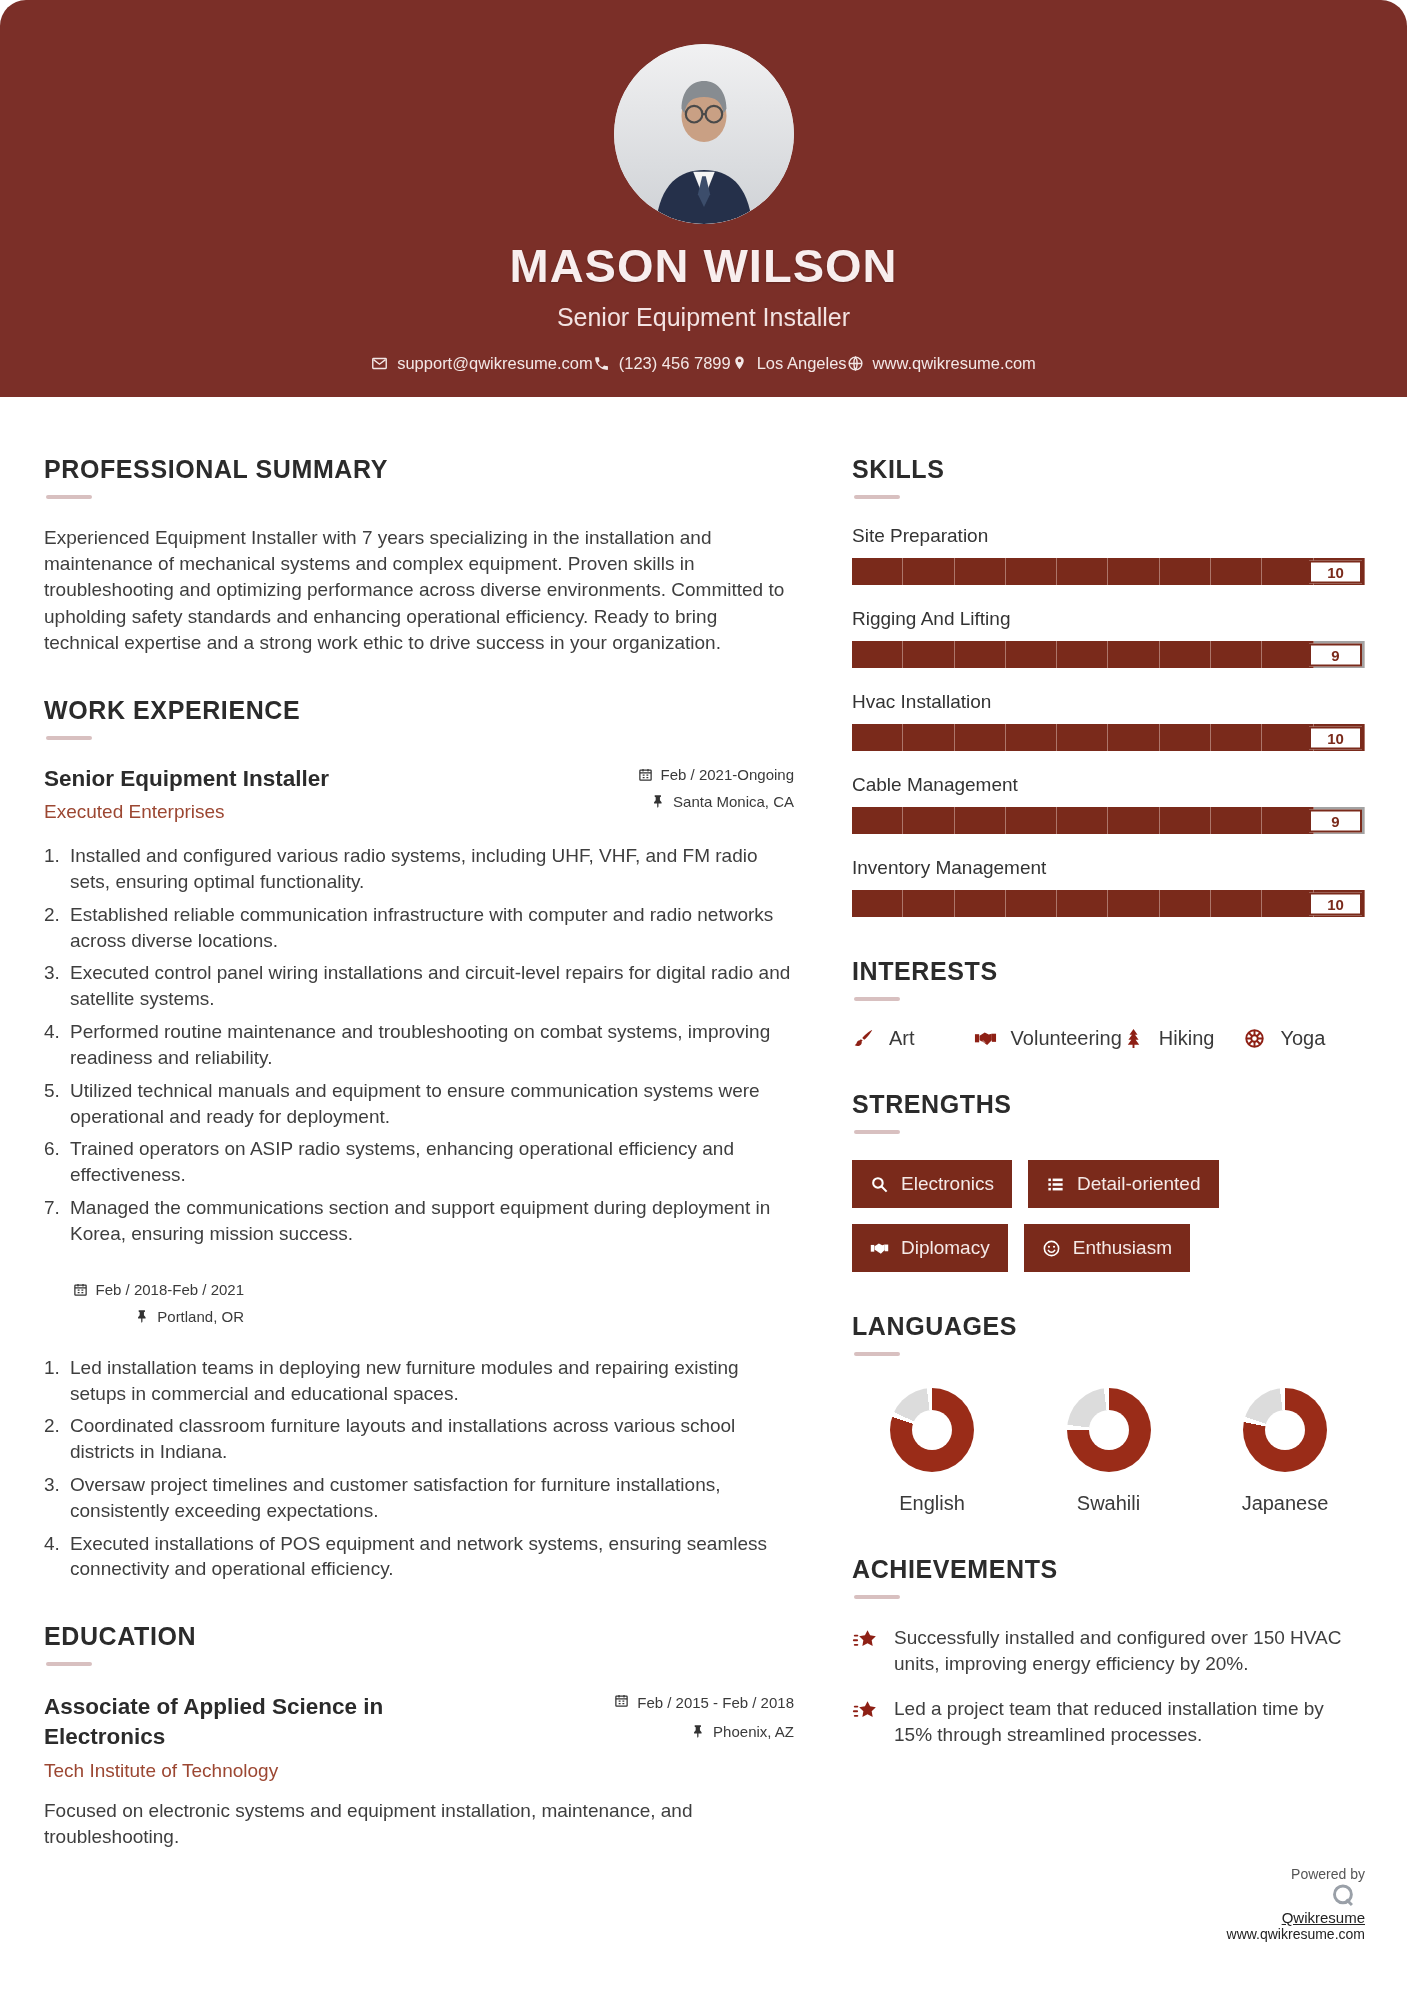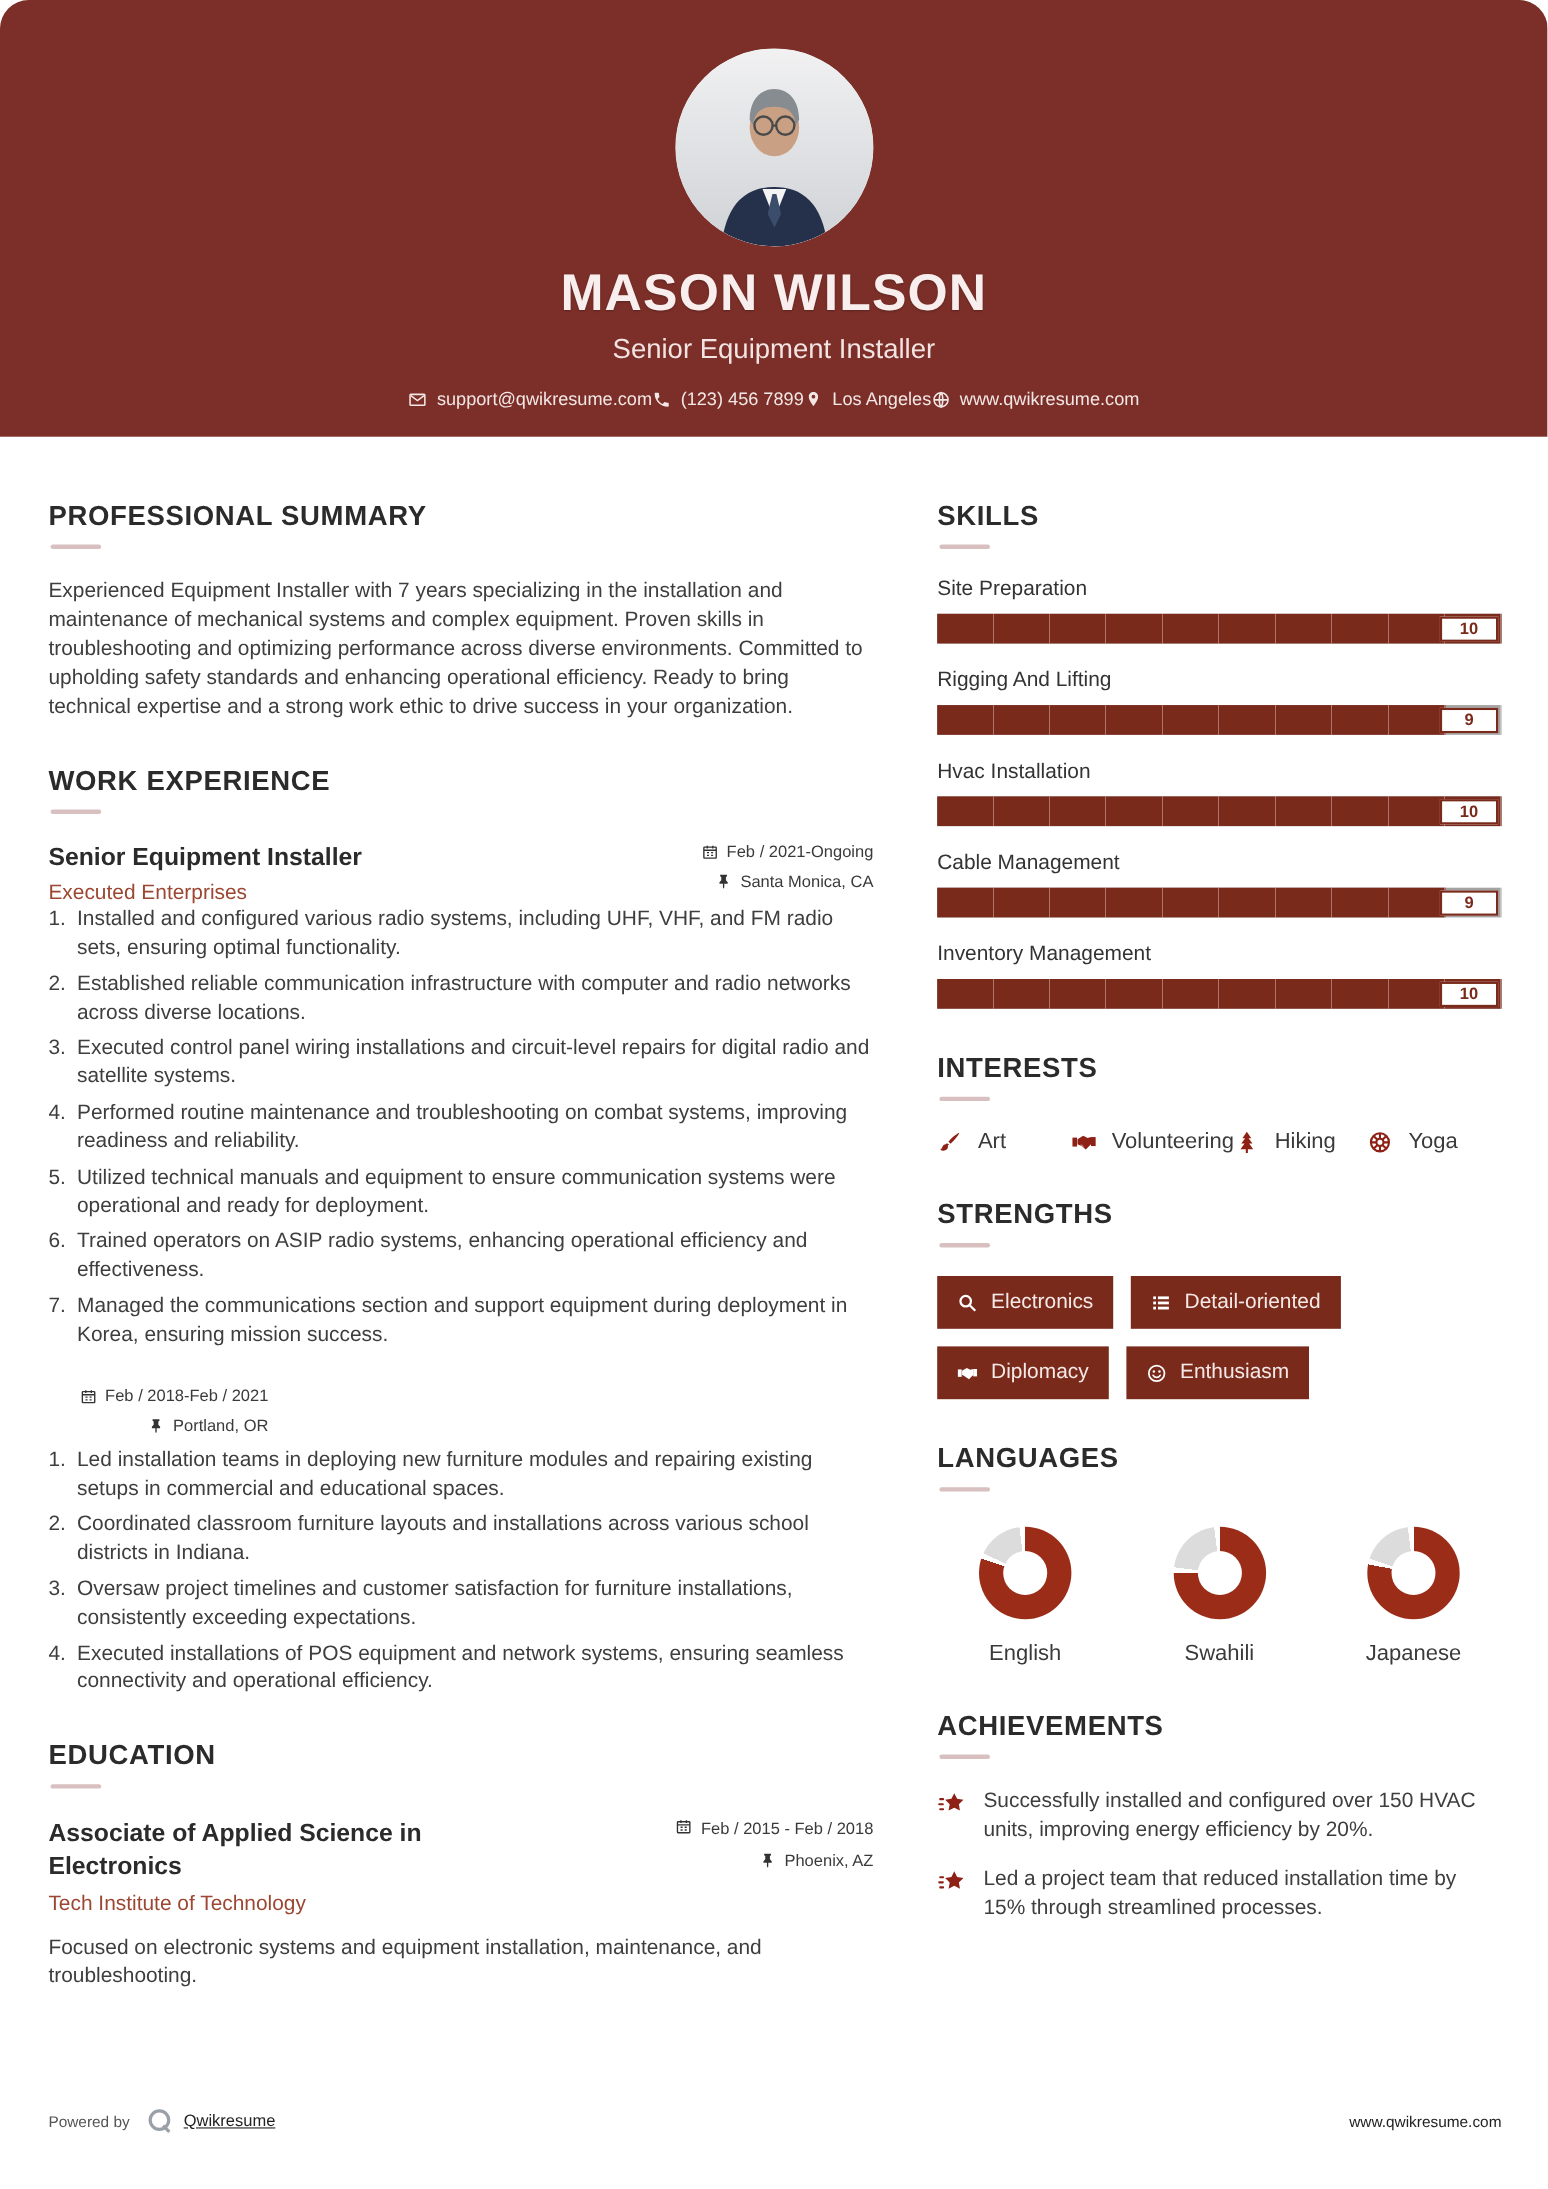--- a/index.html
+++ b/index.html
@@ -30,21 +30,21 @@
   
   section.block { margin-bottom:40px; }
   .job { margin-bottom:34px; }
   .job-head { display:flex; justify-content:space-between; align-items:flex-start; }
   .job h3 { font-size:22.5px; font-weight:700; color:#2b2b2b; }
   .company { font-size:19px; color:#9c4732; margin-top:9px; }
   .job-meta { text-align:right; min-width:200px; }
   .meta-line { display:flex; justify-content:flex-end; align-items:flex-start; gap:8px; font-size:15px; color:#3a3a3a; margin-bottom:10px; }
   .meta-line svg { width:15px; height:15px; flex:0 0 auto; margin-top:1px; color:#333; }
   .edu-dates { max-width:170px; line-height:1.4; text-align:left; }
-  ol.bullets { list-style:none; counter-reset:b; }
+  ol.bullets { list-style:none; counter-reset:b; margin-top:20px; }
   ol.bullets li { counter-increment:b; position:relative; padding-left:26px; margin-bottom:7px; font-size:19px; line-height:1.36; color:#3e3e3e; }
   ol.bullets li::before { content:counter(b) "."; position:absolute; left:0; color:#3e3e3e; }
 
   
   .skill { margin-bottom:23px; }
   .skill-label { font-size:19px; color:#333; margin-bottom:11px; }
   .track { position:relative; height:27px; background:#a3a3a3; }
   .fill { position:absolute; left:0; top:0; bottom:0; background:#7a2a1b; }
   .segs { position:absolute; inset:0; background-image:repeating-linear-gradient(to right, transparent 0, transparent calc(10% - 1px), rgba(255,240,235,.38) calc(10% - 1px), rgba(255,240,235,.38) 10%); }
   .badge { position:absolute; right:3px; top:50%; transform:translateY(-50%); width:53px; height:23px; background:#fff; border:2px solid #7a2a1b; color:#7a2a1b; font-size:15px; font-weight:700; display:flex; align-items:center; justify-content:center; }
@@ -65,21 +65,21 @@
   .donut { width:84px; height:84px; border-radius:50%; margin:0 auto; position:relative; }
   .donut::after { content:""; position:absolute; inset:22px; background:#fff; border-radius:50%; }
   .lang-label { margin-top:20px; font-size:20px; color:#3a3a3a; }
 
   
   .ach { display:flex; gap:15px; margin-bottom:20px; }
   .ach svg { width:27px; height:27px; flex:0 0 auto; color:#8e2015; margin-top:2px; }
   .ach-text { font-size:19px; line-height:1.35; color:#3e3e3e; }
 
   
-  .footer { position:absolute; left:44px; right:42px; bottom:48px; display:flex; align-items:center; }
+  .footer { position:absolute; left:44px; right:42px; bottom:48px; display:flex; align-items:flex-end;flex-direction:column; }
   .pwd { font-size:14px; color:#555; }
   .qlogo { width:27px; height:27px; color:#9aa0a8; margin:0 8px 0 14px; }
   .brand { font-size:15px; color:#222; text-decoration:underline; }
   .foot-site { margin-left:auto; font-size:14px; color:#222; }
 </style>
 </head>
 <body>
 
 <div class="page">
 

